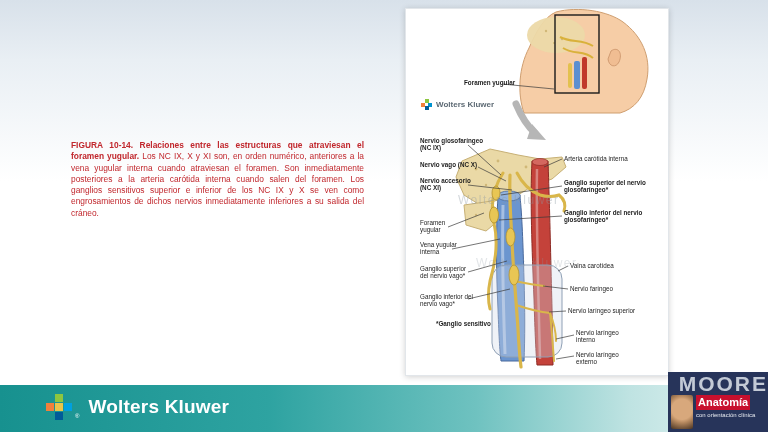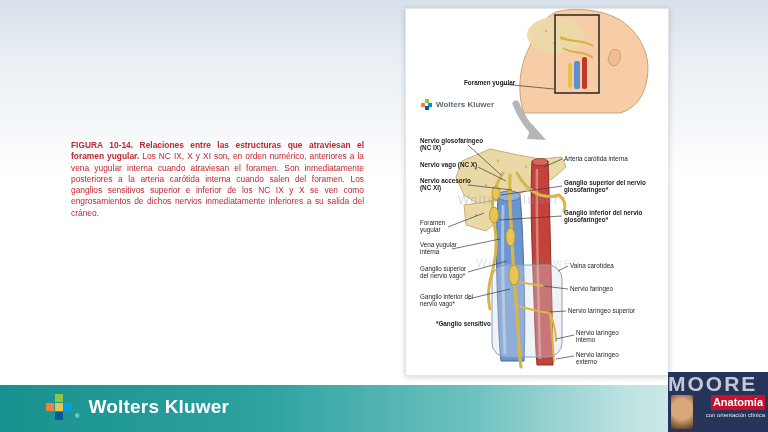--- a/index.html
+++ b/index.html
@@ -63,29 +63,29 @@
   .mosaic { position:relative; display:inline-block; }
   .mosaic span { position:absolute; display:block; }
 
   
   .moore {
     position:absolute; left:668px; top:372px; width:100px; height:60px;
     background:#27345a; color:#fff;
   }
   .moore-title {
     font-size:21px; font-weight:bold; letter-spacing:2px;
-    color:#c3cad6; text-align:left; line-height:23px;
+    color:#c3cad6; text-align:right; line-height:23px;
   }
   .moore-row { display:flex; height:36px; padding:0 3px; gap:3px; }
   .moore-face {
     width:22px; height:34px; border-radius:2px;
     background:radial-gradient(circle at 50% 42%, #d8a87c 0 45%, #b4875e 60%, #4a3423 100%);
     flex:0 0 auto;
   }
-  .moore-right { flex:1; display:flex; flex-direction:column; align-items:flex-end; }
+  .moore-right { flex:1; display:flex; flex-direction:column; align-items:flex-start; }
   .moore-anatomia {
     background:#c8102e; color:#ffffff; font-weight:bold; font-size:11px;
     text-align:center; padding:1px 2px 2px 2px;
   }
   .moore-sub {
     font-size:6px; line-height:1.25; text-align:center; color:#e8ebf1; margin-top:2px;
   }
 </style>
 </head>
 <body>

